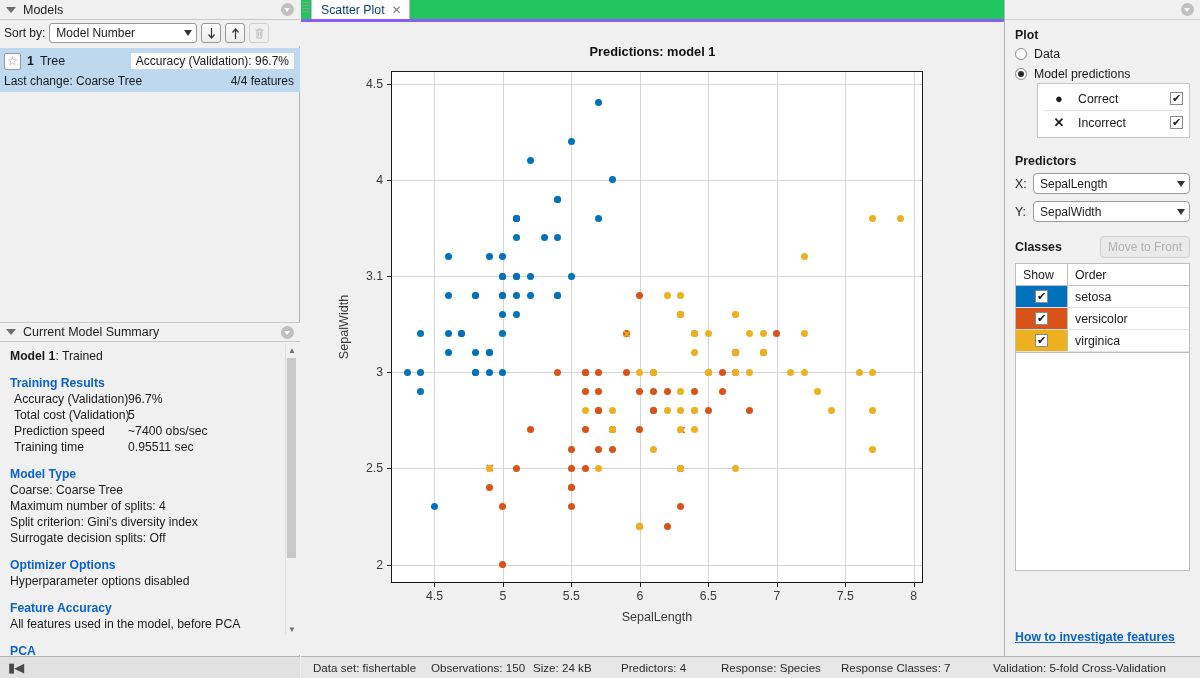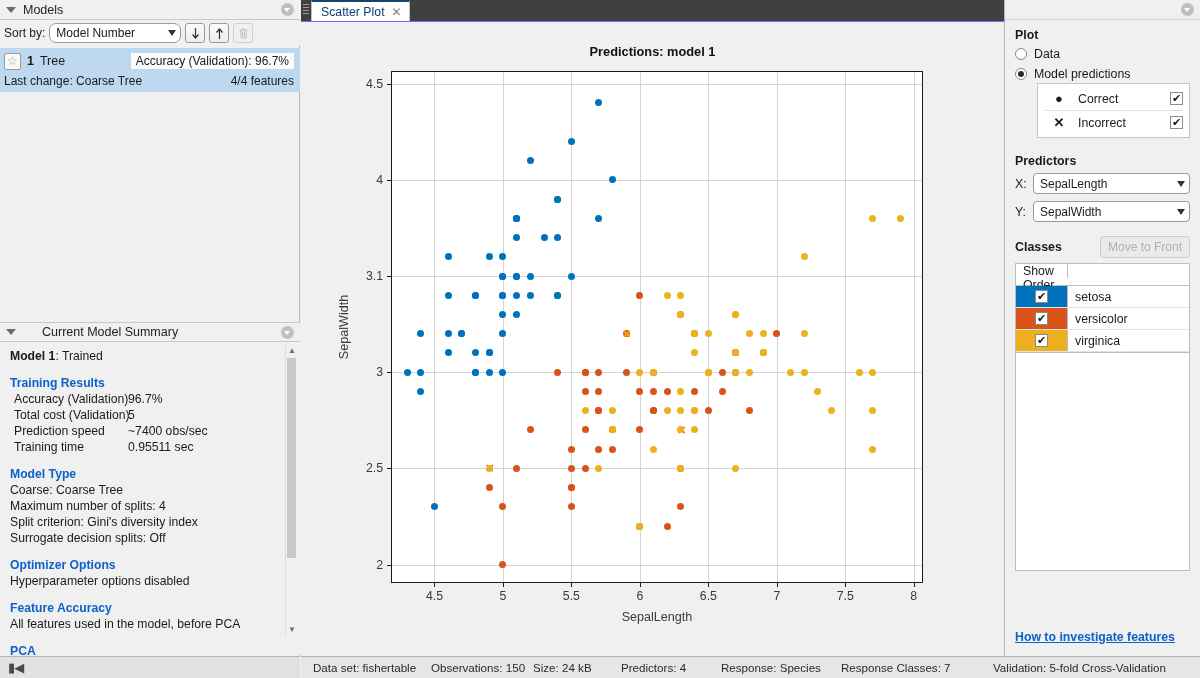--- a/index.html
+++ b/index.html
@@ -70,21 +70,21 @@
               display:flex;align-items:center;justify-content:center; font-size:8px; }
 
   
   #leftfoot { position:absolute; left:0; top:656px; width:300px; height:22px;
               background:#e1e1e1; border-top:1px solid #b4b4b4;
               display:flex; align-items:center; padding-left:8px; }
   #leftfoot .g { color:#4a4a4a; font-size:13px; letter-spacing:-1px; }
 
   
   #center { position:absolute; left:301px; top:0; width:703px; height:656px; background:#fff; }
-  #tabstrip { height:22px; background:#404040; border-bottom:1px solid #8b5cf6;
+  #tabstrip { height:22px; background:#22c55e; border-bottom:3px solid #8b5cf6;
               display:flex; align-items:flex-end; }
   .gripper { width:10px; height:22px; display:flex; flex-direction:column; justify-content:center;
              gap:2px; align-items:center; padding-bottom:3px; }
   .gripper i { display:block; width:6px; height:1px; background:#9a9a9a; }
   .tab { height:21px; background:#fff; border:1px solid #c0c0c0; border-bottom:none;
          border-top:2px solid #17436f; display:flex; align-items:center; gap:7px;
          padding:0 7px 0 9px; font-size:12.3px; color:#0b3d74; }
   .tab .x { color:#808080; font-size:12px; }
 
   #plotwrap { position:absolute; left:0; top:22px; width:703px; height:634px; background:#f0f0f0; }
@@ -128,21 +128,21 @@
          display:flex;align-items:center;justify-content:center;
          font-size:11px; color:#1a1a1a; line-height:1; }
   .mini-sep { height:1px; background:#e0e0e0; margin:0 6px; }
   .pp-row { display:flex; align-items:center; gap:6px; margin-bottom:7px; }
   .pp-row .ax { width:12px; font-size:12.3px; }
   .pp-row .combo { flex:1; height:21px; border-radius:4px; }
   .classes-hdr { display:flex; align-items:center; margin-bottom:5px; }
   .mtf { margin-left:auto; border:1px solid #cdcdcd; border-radius:4px;
          background:#eaeaea; color:#b0b0b0; font-size:12px; padding:3px 7px; }
   #classes-table { border:1px solid #bdbdbd; background:#fff; width:100%; }
-  .ct-head { display:flex; height:22px; border-bottom:1px solid #bdbdbd; font-size:12.3px;flex-direction:column; }
+  .ct-head { display:flex; height:22px; border-bottom:1px solid #bdbdbd; font-size:12.3px; }
   .ct-head .c1 { width:52px; display:flex;align-items:center; padding-left:7px;
                  border-right:1px solid #bdbdbd; }
   .ct-head .c2 { flex:1; display:flex;align-items:center; padding-left:7px; }
   .ct-row { display:flex; height:22px; border-bottom:1px solid #e3e3e3; font-size:12.3px; }
   .ct-row .c1 { width:52px; display:flex;align-items:center;justify-content:center;
                 border-right:1px solid #bdbdbd; }
   .ct-row .c2 { flex:1; display:flex;align-items:center; padding-left:7px; }
   #classes-fill { background:#fff; border:1px solid #bdbdbd; border-top:none;
                   height:218px; }
   #rlink { position:absolute; left:10px; bottom:12px; font-size:12.3px; color:#0b62c8;
@@ -163,21 +163,21 @@
 
     <div id="models-panel">
       <div class="panel-hdr">
         <span class="tri"></span>
         <span class="hdr-title">Models</span>
         <span class="circ-btn"></span>
       </div>
 
       <div class="sortbar">
         <span class="lbl">Sort by:</span>
-        <div class="combo" style="width:132px;border-radius:7px;">
+        <div class="combo" style="width:148px;">
           <span class="cv">Model Number</span>
           <span class="caret"></span>
         </div>
         <div class="sq-btn">
           <svg width="11" height="13" viewBox="0 0 11 13">
               <path d="M5.5 1 L5.5 10 M2.5 7.5 L5.5 11 L8.5 7.5" stroke="#333" fill="none" stroke-width="1.2"></path>
             </svg>
         </div>
         <div class="sq-btn">
           <svg width="11" height="13" viewBox="0 0 11 13">
@@ -199,21 +199,21 @@
           <span class="acc-box">Accuracy (Validation): 96.7%</span>
         </div>
         <div class="mc-row2">
           <span>Last change: Coarse Tree</span>
           <span class="feat">4/4 features</span>
         </div>
       </div>
     </div>
 
     <div id="summary-panel">
-      <div class="panel-hdr" style="border-top:1px solid #c8c8c8;gap:19px;">
+      <div class="panel-hdr" style="border-top:1px solid #c8c8c8;">
         <span class="tri"></span>
         <span class="hdr-title">Current Model Summary</span>
         <span class="circ-btn"></span>
       </div>
       <div id="summary-body">
         <div class="sm-line">
           <b>Model 1</b><span>: Trained</span>
         </div>
 
         <div class="sm-line sm-h">Training Results</div>

